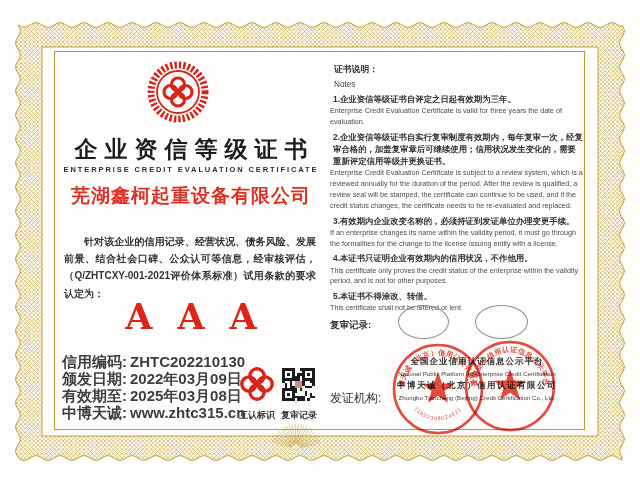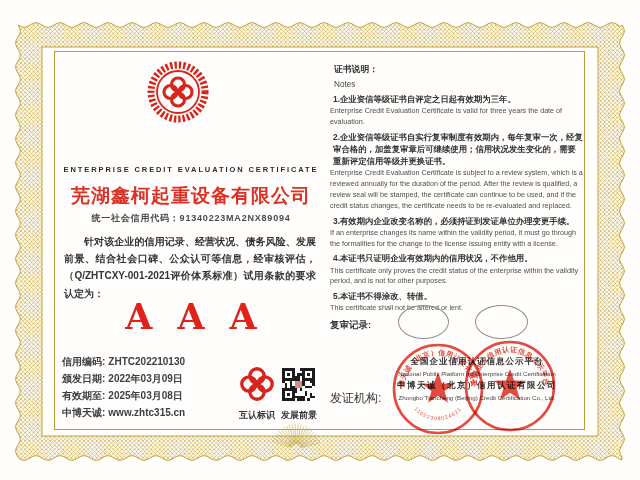--- a/index.html
+++ b/index.html
@@ -35,21 +35,21 @@
     position:absolute;left:64px;top:233px;width:252px;z-index:3;
     font-size:10px;font-weight:bold;color:#333;line-height:1.72;
     text-indent:2em;text-align:justify;
   }
   .rating{
     position:absolute;left:58px;top:296px;width:266px;z-index:3;text-align:center;
     font-family:"DejaVu Serif",serif;font-weight:bold;font-size:35px;color:#df231a;
     letter-spacing:25px;padding-left:25px;box-sizing:border-box;white-space:nowrap;
   }
   .meta{position:absolute;left:62px;top:353px;z-index:3;}
-  .meta-row{font-size:10px;font-weight:bold;color:#3e3e3e;line-height:17px;white-space:nowrap;}
+  .meta-row{font-size:15px;font-weight:bold;color:#3e3e3e;line-height:17px;white-space:nowrap;}
   .meta-row .val{margin-left:3px;}
   .knot-badge{position:absolute;left:238px;top:365px;z-index:3;}
   .knot-badge-label{
     position:absolute;left:219px;top:409px;width:76px;z-index:3;text-align:center;
     font-size:9px;font-weight:bold;color:#333;white-space:nowrap;
   }
   .qr{
     position:absolute;left:282px;top:368px;width:33px;height:33px;z-index:3;
     display:grid;grid-template-columns:repeat(13,1fr);grid-template-rows:repeat(13,1fr);
     background:#fff;
@@ -115,25 +115,23 @@
     <circle cx="32" cy="32" r="27" fill="none" stroke="#d8251b" stroke-width="7" stroke-dasharray="2.4 2"></circle>
     <circle cx="32" cy="32" r="21" fill="none" stroke="#d8251b" stroke-width="1.8"></circle>
     <g fill="none" stroke="#d8251b" stroke-width="3.2">
       <circle cx="32" cy="24.5" r="6.5"></circle>
       <circle cx="39.5" cy="32" r="6.5"></circle>
       <circle cx="32" cy="39.5" r="6.5"></circle>
       <circle cx="24.5" cy="32" r="6.5"></circle>
     </g>
   </svg>
 
+  <div class="cert-title">企业资信等级证书</div>
   <div class="cert-subtitle">ENTERPRISE CREDIT EVALUATION CERTIFICATE</div>
   <div class="company-name">芜湖鑫柯起重设备有限公司</div>
-  <div class="credit-code">
-    <span>统一社会信用代码：</span><span>91340223MA2NX89094</span>
-  </div>
 
   <div class="statement">针对该企业的信用记录、经营状况、债务风险、发展前景、结合社会口碑、公众认可等信息，经审核评估，（Q/ZHTCXY-001-2021评价体系标准）试用条款的要求认定为：</div>
   <div class="rating">AAA</div>
 
   <div class="meta">
     <div class="meta-row">
       <span>信用编码:</span><span class="val">ZHTC202210130</span>
     </div>
     <div class="meta-row">
       <span>颁发日期:</span><span class="val">2022年03月09日</span>
@@ -320,21 +318,21 @@
       <div style="background: rgb(28, 28, 28);"></div>
       <div></div>
       <div style="background: rgb(28, 28, 28);"></div>
       <div style="background: rgb(28, 28, 28);"></div>
       <div style="background: rgb(28, 28, 28);"></div>
       <div></div>
       <div style="background: rgb(28, 28, 28);"></div>
       <div></div>
       <div></div>
     </div>
-  <div class="qr-label">发展前景</div>
+  <div class="qr-label">复审记录</div>
 
   <div class="notes">
     <p class="h-zh">证书说明：</p>
     <p class="h-en">Notes</p>
 
     <p class="zh">1.企业资信等级证书自评定之日起有效期为三年。</p>
     <p class="en">Enterprise Credit Evaluation Certificate is valid for three years the date of evaluation.</p>
     <p class="zh">2.企业资信等级证书自实行复审制度有效期内，每年复审一次，经复审合格的，加盖复审章后可继续使用；信用状况发生变化的，需要重新评定信用等级并更换证书。</p>
     <p class="en">Enterprise Credit Evaluation Certificate is subject to a review system, which is a reviewed annually for the duration of the period. After the review is qualified, a review seal will be stamped, the certificate can continue to be used, and if the credit status changes, the certificate needs to be re-evaluated and replaced.</p>
     <p class="zh">3.有效期内企业改变名称的，必须持证到发证单位办理变更手续。</p>

